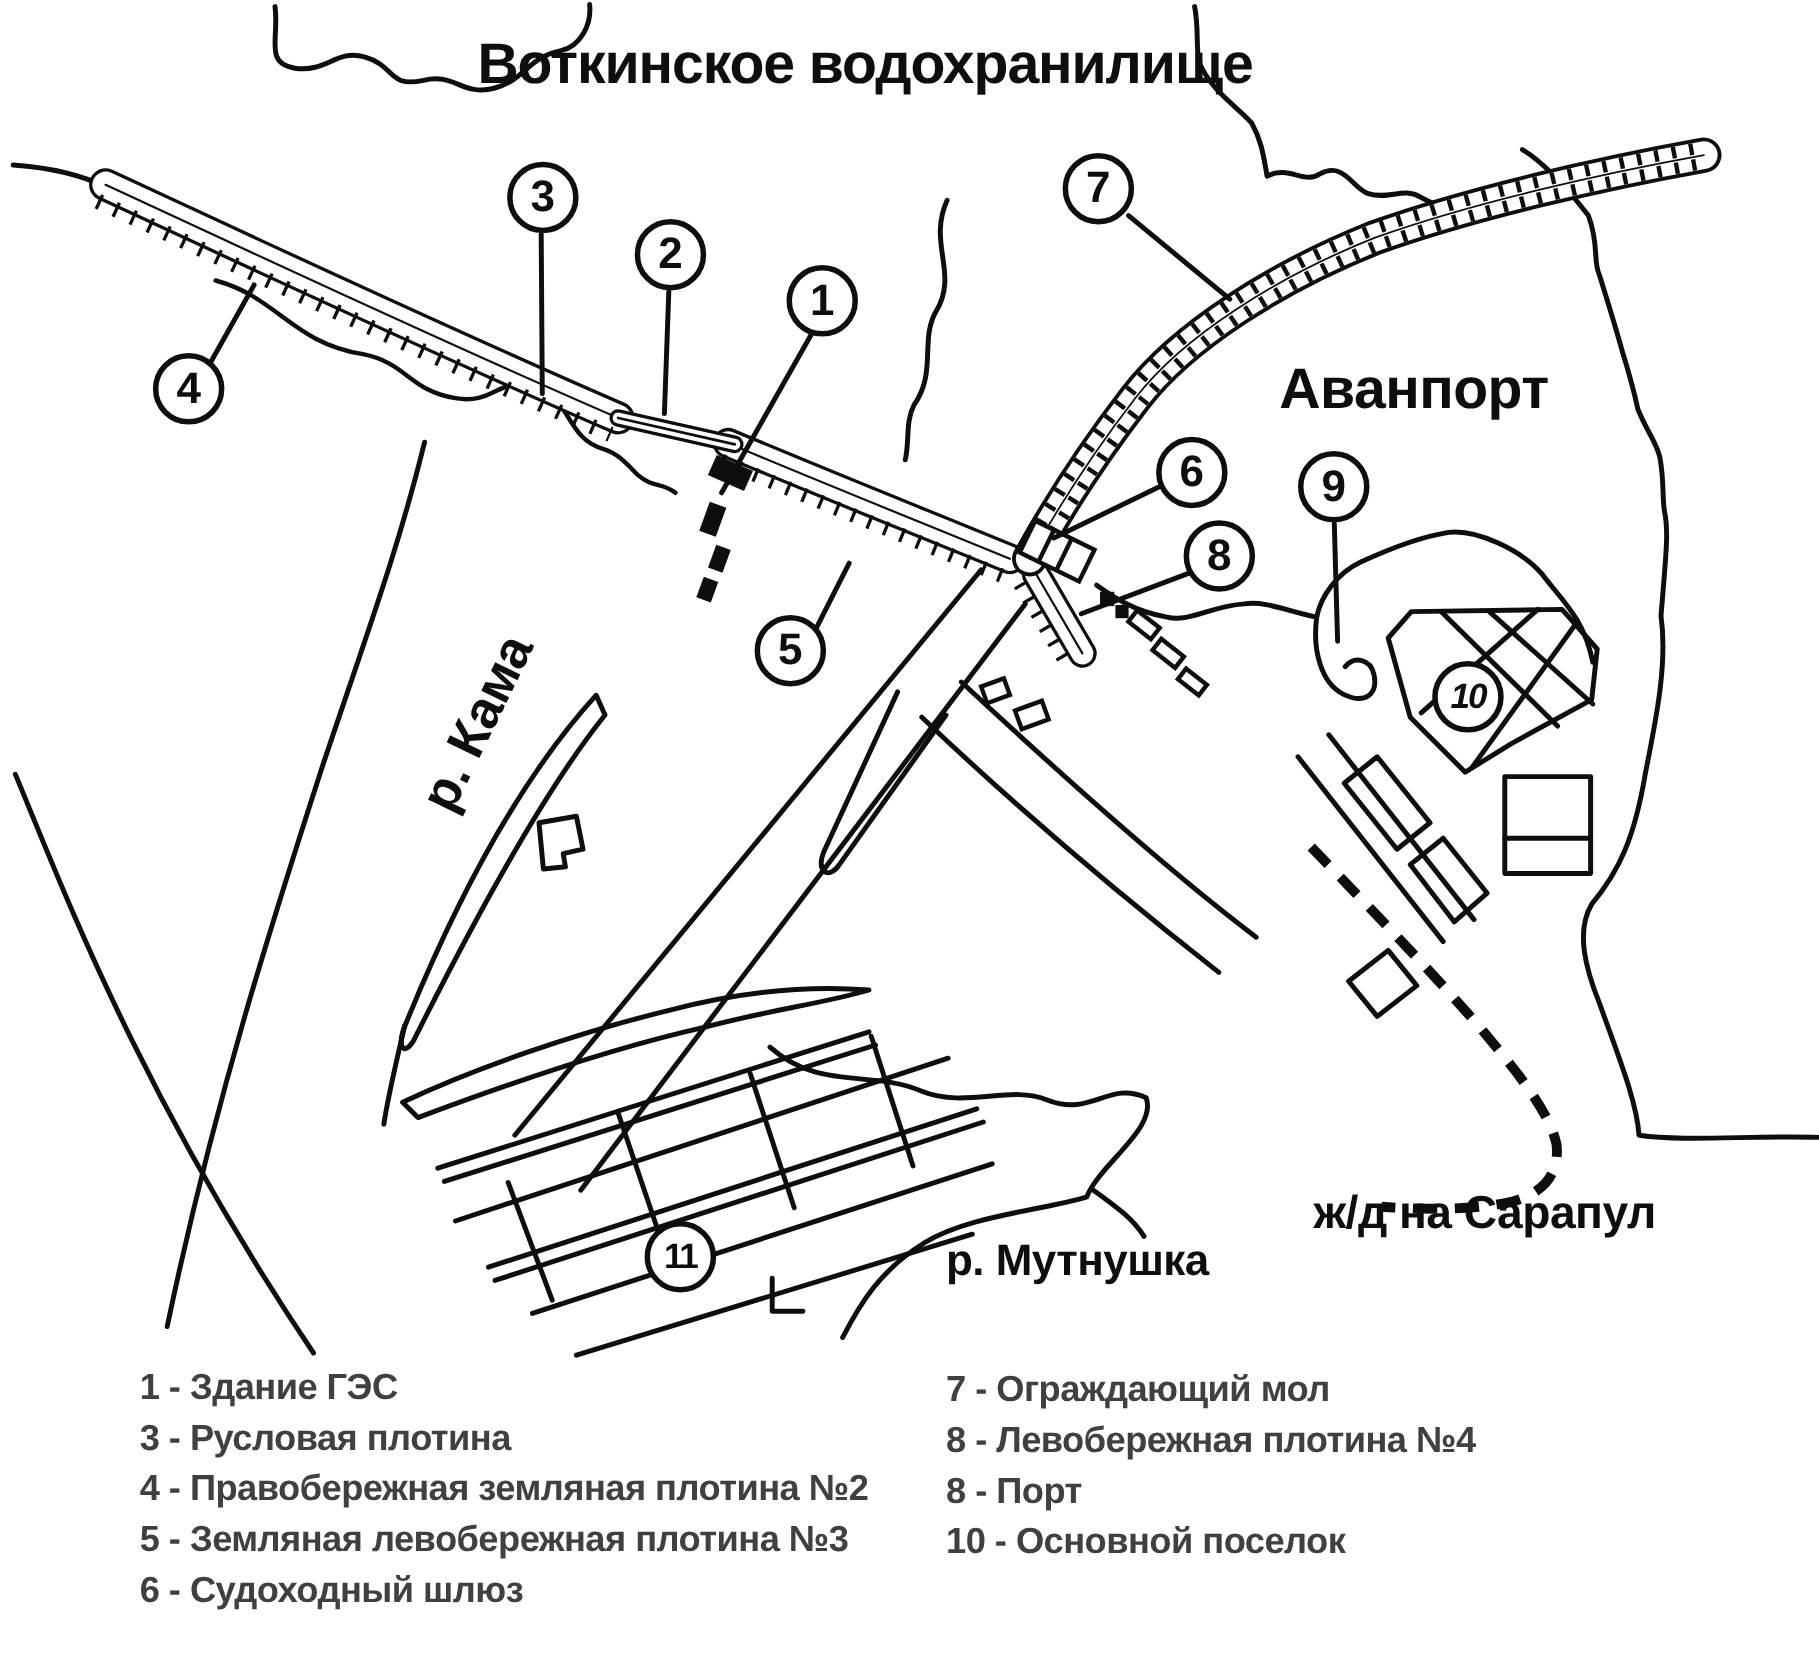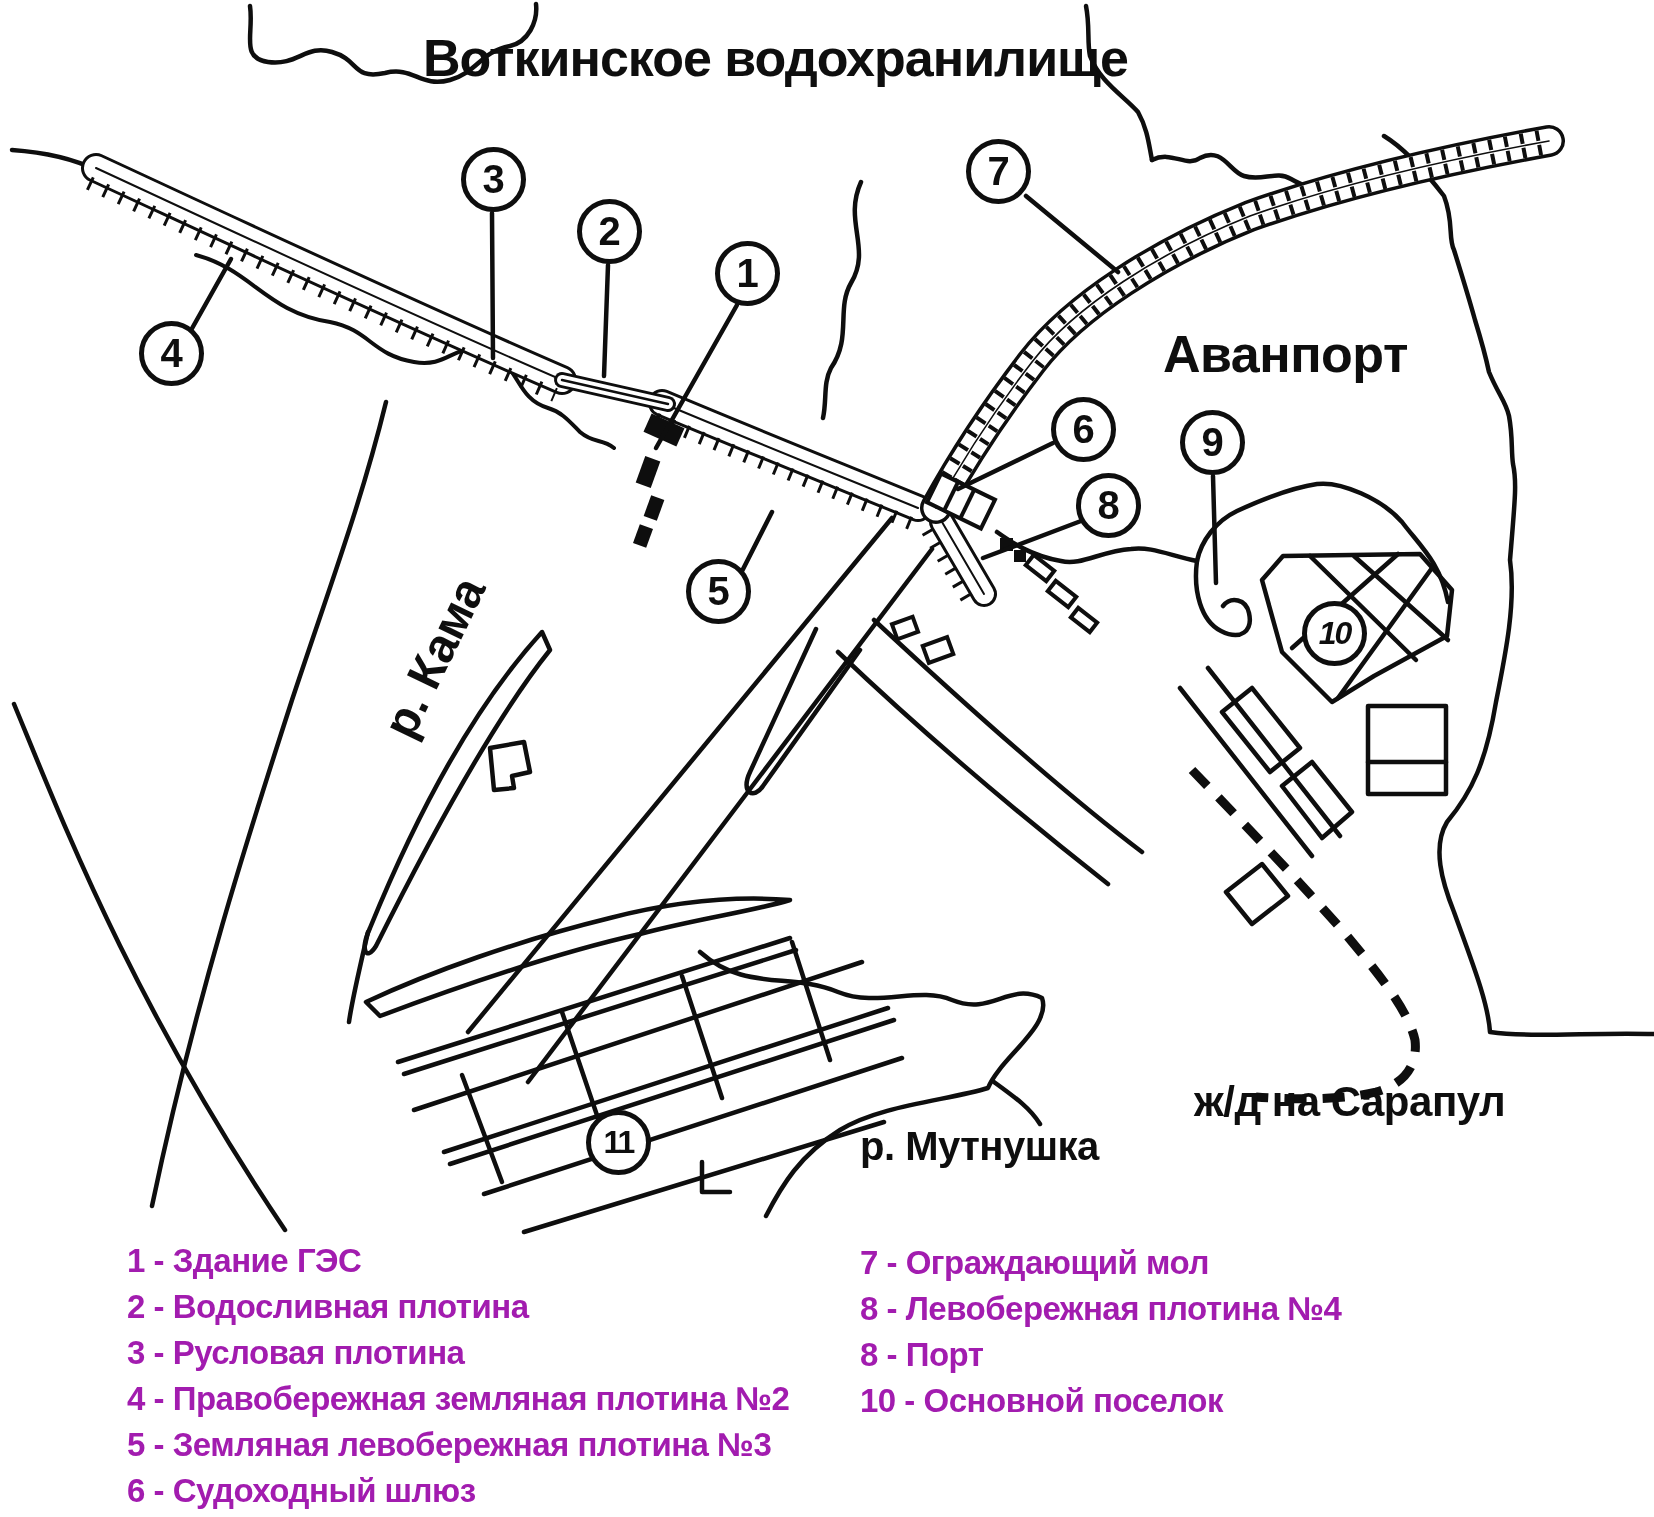--- a/index.html
+++ b/index.html
@@ -1,29 +1,29 @@
 <!DOCTYPE html>
 <html><head>
 <meta charset="utf-8">
 <style>
   html,body{margin:0;padding:0;background:#fff;}
   .stage{position:relative;width:1654px;height:1517px;background:#fff;overflow:hidden;
          font-family:"Liberation Sans",sans-serif;color:#111;}
   .stage svg{position:absolute;left:0;top:0;}
   .maplabel{position:absolute;font-weight:bold;white-space:nowrap;letter-spacing:-0.5px;color:#0e0e0e;}
-  #title{left:423px;top:28px;width:660px;font-size:52px;text-align:right;letter-spacing:-1px;}
+  #title{left:434px;top:28px;width:660px;font-size:52px;text-align:right;letter-spacing:-1px;}
   #lbl-avanport{left:1163px;top:324px;font-size:52px;}
   #lbl-kama{left:324px;top:630px;width:220px;font-size:48px;text-align:center;
             transform:rotate(-64deg);transform-origin:center;}
   #lbl-mutnushka{left:860px;top:1124px;font-size:40px;}
   #lbl-railway{left:1194px;top:1078px;font-size:42px;}
   .marker{position:absolute;width:55px;height:55px;border:5px solid #0e0e0e;border-radius:50%;
           background:#fff;text-align:center;line-height:55px;font-weight:bold;font-size:40px;color:#0e0e0e;}
   .marker.small{font-size:32px;letter-spacing:-2px;}
-  .legend{position:absolute;font-weight:bold;font-size:33px;letter-spacing:-0.5px;color:#a21caf;}
+  .legend{position:absolute;font-weight:bold;font-size:33px;letter-spacing:-0.5px;color:#404040;}
   .legend div{height:46px;line-height:46px;white-space:nowrap;}
   #legend-left{left:127px;top:1238px;}
   #legend-right{left:860px;top:1240px;}
 </style>
 </head>
 <body>
 
 <div class="stage">
 
 <svg width="1654" height="1517" viewBox="0 0 1654 1517">
@@ -196,21 +196,20 @@
 <div class="marker" style="left:686px;top:559px;">5</div>
 <div class="marker" style="left:1051px;top:397px;">6</div>
 <div class="marker" style="left:966px;top:139px;">7</div>
 <div class="marker" style="left:1076px;top:473px;">8</div>
 <div class="marker" style="left:1180px;top:410px;">9</div>
 <div class="marker small" style="left:1302px;top:601px;font-style:italic;">10</div>
 <div class="marker small" style="left:586px;top:1110px;">11</div>
 
 <div class="legend" id="legend-left">
   <div>1 - Здание ГЭС</div>
-  <div>2 - Водосливная плотина</div>
   <div>3 - Русловая плотина</div>
   <div>4 - Правобережная земляная плотина №2</div>
   <div>5 - Земляная левобережная плотина №3</div>
   <div>6 - Судоходный шлюз</div>
 </div>
 <div class="legend" id="legend-right">
   <div>7 - Ограждающий мол</div>
   <div>8 - Левобережная плотина №4</div>
   <div>8 - Порт</div>
   <div>10 - Основной поселок</div>

